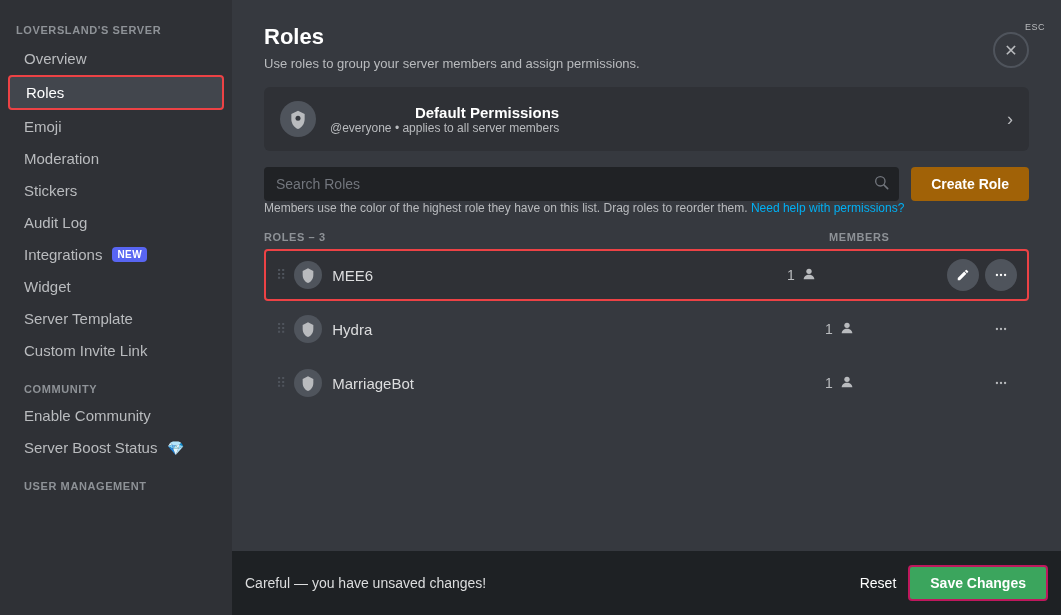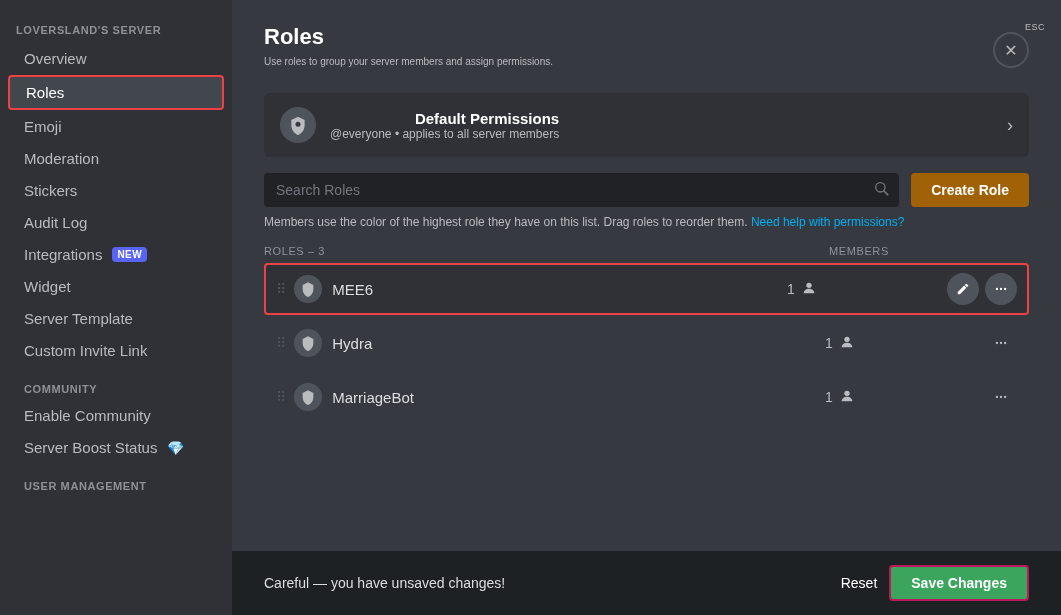--- a/index.html
+++ b/index.html
@@ -89,23 +89,23 @@
     }
 
     .page-title {
       font-size: 22px;
       font-weight: 700;
       color: #ffffff;
       margin-bottom: 6px;
     }
 
     .page-subtitle {
-      font-size: 10px;
-      color: #b9bbbe;
-      margin-bottom: 26px;
+      font-size: 13px;
+      color: #b9bbbe;
+      margin-bottom: 16px;
     }
 
     .default-permissions-card {
       display: flex;
       align-items: center;
       background: #2f3136;
       border-radius: 6px;
       padding: 14px 16px;
       margin-bottom: 16px;
       cursor: pointer;
@@ -143,21 +143,20 @@
 
     .chevron-right {
       color: #b9bbbe;
       font-size: 18px;
     }
 
     .search-create-row {
       display: flex;
       gap: 12px;
       align-items: flex-start;
-      margin-bottom: 8px;
       padding: 0 32px;
     }
 
     .search-wrapper {
       position: relative;
       flex: 1;
     }
 
     .search-input {
       width: 100%;
@@ -208,21 +207,21 @@
     }
 
     .roles-table-header {
       display: flex;
       padding: 0 32px;
       margin-bottom: 6px;
     }
 
     .roles-col-header {
       font-size: 11px;
-      font-weight: 400;
+      font-weight: 700;
       color: #8e9297;
       letter-spacing: 0.6px;
       text-transform: uppercase;
     }
 
     .roles-col-name {
       flex: 1;
     }
 
     .roles-col-members {
@@ -335,21 +334,21 @@
       align-items: center;
       justify-content: center;
     }
 
     
     .unsaved-bar {
       display: flex;
       align-items: center;
       justify-content: space-between;
       background: #1e2124;
-      padding: 14px 32px;
+      padding: 14px 13px;
       position: absolute;
       bottom: 0;
       left: 0;
       right: 0;
     }
 
     .unsaved-text {
       font-size: 14px;
       color: #dcddde;
     }

